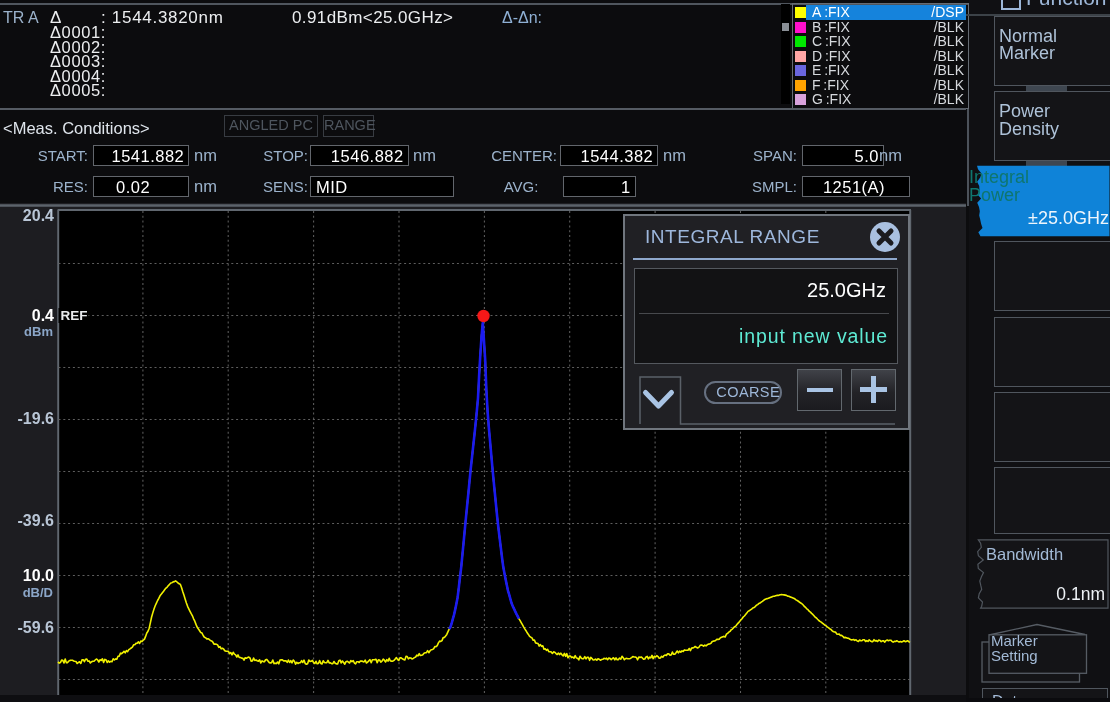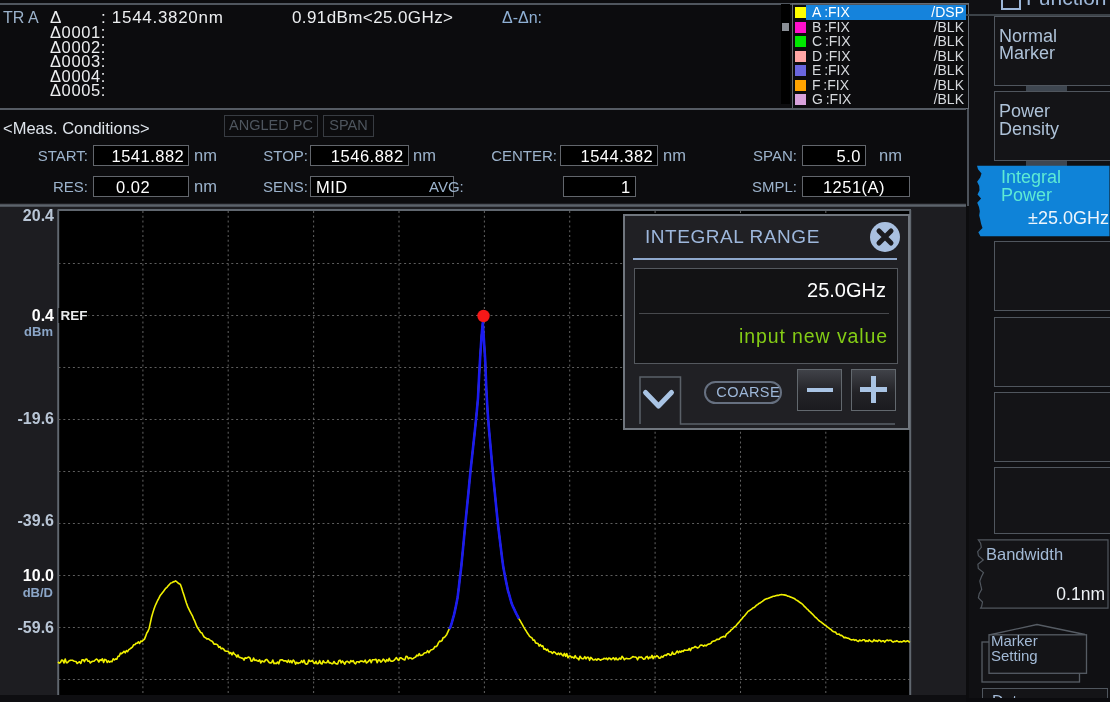--- a/index.html
+++ b/index.html
@@ -44,39 +44,39 @@
 <div class="ab" style="left:812px;top:76.8px;font-size:14px;color:#d6d9dd">F :FIX</div>
 <div class="ab" style="left:880px;top:76.8px;width:84px;text-align:right;font-size:14px;color:#d6d9dd">/BLK</div>
 <div class="ab" style="left:794.5px;top:94.3px;width:11px;height:11px;background:#d9a2dc"></div>
 <div class="ab" style="left:812px;top:91.3px;font-size:14px;color:#d6d9dd">G :FIX</div>
 <div class="ab" style="left:880px;top:91.3px;width:84px;text-align:right;font-size:14px;color:#d6d9dd">/BLK</div>
 
 <div class="ab" style="left:967px;top:109px;width:1.5px;height:97px;background:#4c525a"></div>
 <div class="ab" style="left:0;top:107.5px;width:966px;height:2.5px;background:#555b63"></div>
 <div class="ab" style="left:3px;top:118.5px;font-size:16.5px;color:#dfe5ec">&lt;Meas. Conditions&gt;</div>
 <div class="ab" style="left:224px;top:114.5px;width:94px;height:22px;border:1px solid #383c42;color:#4e555e;font-size:14.5px;text-align:center;padding-top:1px">ANGLED PC</div>
-<div class="ab" style="left:323px;top:114.5px;width:51px;height:22px;border:1px solid #383c42;color:#4e555e;font-size:14.5px;text-align:center;padding-top:1px">SPAN</div>
+<div class="ab" style="left:323px;top:114.5px;width:51px;height:22px;border:1px solid #383c42;color:#4e555e;font-size:14.5px;text-align:center;padding-top:1px">RANGE</div>
 <div class="ab lbl" style="left:-32px;top:147px;width:120px;text-align:right">START:</div>
 <div class="vbox" style="left:93px;top:144.8px;width:96.3px;padding:1px 4px 0 0;text-align:right">1541.882</div>
 <div class="ab lbl" style="left:194px;top:146px;font-size:16.5px">nm</div>
 <div class="ab lbl" style="left:188px;top:147px;width:120px;text-align:right">STOP:</div>
 <div class="vbox" style="left:310px;top:144.8px;width:98.7px;padding:1px 4px 0 12px;text-align:right">1546.882</div>
 <div class="ab lbl" style="left:413px;top:146px;font-size:16.5px">nm</div>
 <div class="ab lbl" style="left:437px;top:147px;width:120px;text-align:right">CENTER:</div>
 <div class="vbox" style="left:560px;top:144.8px;width:98.3px;padding:1px 4px 0 0;text-align:right">1544.382</div>
 <div class="ab lbl" style="left:663px;top:146px;font-size:16.5px">nm</div>
 <div class="ab lbl" style="left:677px;top:147px;width:120px;text-align:right">SPAN:</div>
-<div class="vbox" style="left:802px;top:144.8px;width:64px;padding:1px 4px 0 0;text-align:right">5.0</div>
+<div class="vbox" style="left:802px;top:144.8px;width:82px;padding:1px 4px 0 0;text-align:right">5.0</div>
 <div class="ab lbl" style="left:879px;top:146px;font-size:16.5px">nm</div>
 <div class="ab lbl" style="left:-32px;top:178.4px;width:120px;text-align:right">RES:</div>
 <div class="vbox" style="left:93px;top:176.2px;width:96.3px;padding:1px 16px 0 0;text-align:center">0.02</div>
 <div class="ab lbl" style="left:194px;top:177.4px;font-size:16.5px">nm</div>
 <div class="ab lbl" style="left:188px;top:178.4px;width:120px;text-align:right">SENS:</div>
 <div class="vbox" style="left:310px;top:176.2px;width:144px;padding:1px 0 0 5px;text-align:left">MID</div>
-<div class="ab lbl" style="left:429px;top:178.4px;width:120px;text-align:left">AVG:</div>
+<div class="ab lbl" style="left:461px;top:178.4px;width:120px;text-align:center">AVG:</div>
 <div class="vbox" style="left:562.6px;top:176.2px;width:73.1px;padding:1px 4px 0 0;text-align:right">1</div>
 <div class="ab lbl" style="left:677px;top:178.4px;width:120px;text-align:right">SMPL:</div>
 <div class="vbox" style="left:802px;top:176.2px;width:108px;padding:1px 4px 0 0;text-align:center">1251(A)</div>
 
 <svg class="ab" style="left:0;top:203px" width="966" height="499" viewBox="0 203 966 499">
   <rect x="0" y="203" width="966" height="499" fill="#1d1d21"></rect>
   <rect x="0" y="695" width="966" height="7" fill="#0e0e11"></rect>
   <rect x="57.5" y="209" width="853.5" height="486" fill="#000"></rect>
   <path d="M0 205.5H966" stroke="#5c636b" stroke-width="2.5"></path>
   <path d="M57.5 210H911 M58.2 210V695 M910.2 210V695" stroke="#60676f" stroke-width="2" fill="none"></path>
@@ -106,21 +106,21 @@
 <div class="ab" style="left:966px;top:14px;width:144px;height:1.5px;background:#3c4248"></div>
 <div class="ab" style="left:1026px;top:85px;width:41px;height:6.5px;background:#3e4650"></div>
 <div class="ab" style="left:1026px;top:160.5px;width:41px;height:6.5px;background:#3e4650"></div>
 
 <div class="mkey" style="top:15.5px;height:70px">Normal<br>Marker</div>
 <div class="mkey" style="top:90.8px;height:70px">Power<br>Density</div>
 
 <svg class="ab" style="left:975.5px;top:164.5px" width="134" height="72" viewBox="0 0 134 72">
   <path d="M1.0 0.8 L133.5 0.8 L133.5 71.2 L4.7 71.2 L4.6 71.4 L2.3 67.2 L6.5 63.0 L5.1 58.8 L4.2 54.6 L3.2 50.4 L3.8 46.2 L3.0 42.0 L1.2 37.8 L5.1 33.6 L1.5 29.4 L3.5 25.2 L3.2 21.0 L1.1 16.8 L4.2 12.6 L5.5 8.4 L2.0 4.2 Z" fill="#0f83d8"></path>
 </svg>
-<div class="ab" style="left:1001px;top:169px;font-size:18px;line-height:17.8px;color:#5eead4">Integral<br>Power</div>
+<div class="ab" style="left:969px;top:169px;font-size:18px;line-height:17.8px;color:#0f766e">Integral<br>Power</div>
 <div class="ab" style="left:982px;top:208px;width:127px;text-align:right;font-size:18px;color:#eef5fc">±25.0GHz</div>
 
 <div class="mkey" style="top:241.3px;height:70px"></div>
 <div class="mkey" style="top:316.6px;height:70px"></div>
 <div class="mkey" style="top:391.8px;height:70px"></div>
 <div class="mkey" style="top:466.5px;height:67px"></div>
 
 <svg class="ab" style="left:976.5px;top:538.5px" width="132" height="70" viewBox="0 0 132 70">
   <path d="M1.3 0.8 L131 0.8 L131 69.2 L3.6 69.2 L4.7 67.2 L5.5 63.0 L1.4 58.8 L2.2 54.6 L4.7 50.4 L3.7 46.2 L2.8 42.0 L4.4 37.8 L6.5 33.6 L1.3 29.4 L0.9 25.2 L6.3 21.0 L1.4 16.8 L0.7 12.6 L4.3 8.4 L3.6 4.2 Z" fill="#141417" stroke="#50565e" stroke-width="1.2"></path>
 </svg>
@@ -140,21 +140,21 @@
 <div class="ab" style="left:623px;top:214px;width:287px;height:216px;background:#202024;border:2px solid #70767e">
   <div class="ab" style="left:20px;top:10px;font-size:19px;color:#9db7dc;letter-spacing:0.55px">INTEGRAL RANGE</div>
   <div class="ab" style="left:8px;top:42px;width:264px;height:2px;background:#8fa8cc"></div>
   <svg class="ab" style="left:243.5px;top:4.5px" width="32" height="32" viewBox="0 0 32 32">
     <circle cx="16" cy="16" r="15" fill="#a9c0e0"></circle>
     <path d="M10 10 L22 22 M22 10 L10 22" stroke="#1c1c20" stroke-width="5" stroke-linecap="round"></path>
   </svg>
   <div class="ab" style="left:9px;top:52px;width:264px;height:96px;background:#121214;border:1px solid #54585e">
     <div class="ab" style="right:11px;top:9.5px;font-size:20px;color:#fff">25.0GHz</div>
     <div class="ab" style="left:4px;top:44px;width:250px;height:1px;background:#47494d"></div>
-    <div class="ab" style="right:9px;top:56px;font-size:19.5px;letter-spacing:0.9px;color:#84cc16">input new value</div>
+    <div class="ab" style="right:9px;top:56px;font-size:19.5px;letter-spacing:0.9px;color:#5eead4">input new value</div>
   </div>
   <svg class="ab" style="left:-2px;top:159.5px" width="280" height="50" viewBox="0 0 280 50">
     <path d="M17 48 L17 1 L57.5 1 L57.5 48 L272 48" fill="none" stroke="#5a6068" stroke-width="1.5"></path>
     <path d="M22.5 16.5 L35.5 30 L48.5 16.5" fill="none" stroke="#a9c4e4" stroke-width="5" stroke-linecap="round" stroke-linejoin="round"></path>
   </svg>
   <div class="ab" style="left:79px;top:164.5px;width:78px;height:23px;border:2px solid #667080;border-radius:12px;color:#9db7d8;font-size:14.5px;text-align:right;padding-top:1.5px;letter-spacing:0.4px">COARSE</div>
   <div class="ab" style="left:172px;top:152.5px;width:45px;height:42px;border:1px solid #62686e;background:linear-gradient(#404248,#232327 55%,#1b1b1f)">
     <div class="ab" style="left:9px;top:18px;width:26px;height:4.5px;background:#a9c4e4"></div>
   </div>
   <div class="ab" style="left:226px;top:152.5px;width:45px;height:42px;border:1px solid #62686e;background:linear-gradient(#404248,#232327 55%,#1b1b1f)">

